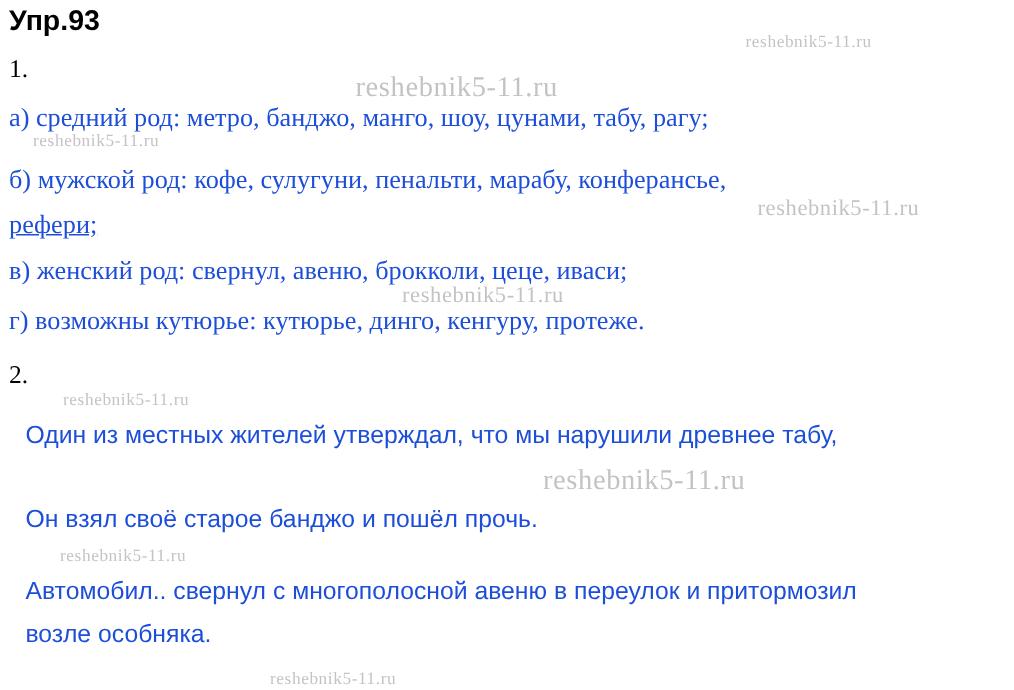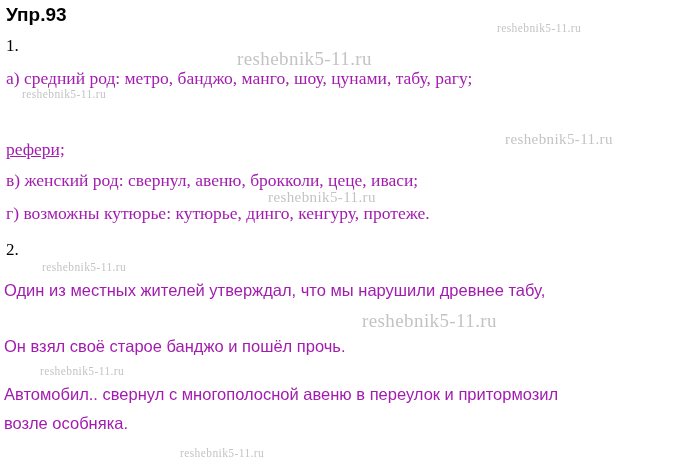--- a/index.html
+++ b/index.html
@@ -34,26 +34,27 @@
     position: absolute;
     left: 6px;
     font-family: "Liberation Serif", serif;
     font-size: 17px;
     color: #000;
   }
   .line {
     position: absolute;
     font-family: "Liberation Serif", serif;
     font-size: 17.5px;
-    color: #a21caf;
+    color: #1d4ed8;
     white-space: nowrap;
   }
   .line.sans {
     font-family: "Liberation Sans", sans-serif;
     font-size: 16.5px;
+    margin-left: 13px;
   }
   .wm {
     position: absolute;
     font-family: "Liberation Serif", serif;
     color: #b9b9bd;
     opacity: 0.85;
     white-space: nowrap;
     letter-spacing: 0.4px;
     pointer-events: none;
   }
@@ -64,20 +65,21 @@
 </head>
 <body>
 
 <div class="page">
 
   <div class="title">Упр.93</div>
 
   <div class="section-num" style="top:36px;">1.</div>
 
   <div class="line" style="left:6px; top:68px;">а) средний род: метро, банджо, манго, шоу, цунами, табу, рагу;</div>
+  <div class="line" style="left:6px; top:109px;">б)  мужской  род:  кофе,  сулугуни,  пенальти,  марабу,  конферансье,</div>
   <div class="line" style="left:6px; top:139px;text-decoration:underline;">рефери;</div>
   <div class="line" style="left:6px; top:170px;">в) женский род: свернул, авеню, брокколи, цеце, иваси;</div>
   <div class="line" style="left:6px; top:203px;">г) возможны кутюрье: кутюрье, динго, кенгуру, протеже.</div>
 
   <div class="section-num" style="top:240px;">2.</div>
 
   <div class="line sans" style="left:4px; top:281px;">Один из местных жителей утверждал, что мы нарушили древнее табу,</div>
   <div class="line sans" style="left:4px; top:337px;">Он взял своё старое банджо и пошёл прочь.</div>
   <div class="line sans" style="left:4px; top:385px;">Автомобил.. свернул с многополосной авеню в переулок и притормозил</div>
   <div class="line sans" style="left:4px; top:414px;">возле особняка.</div>

